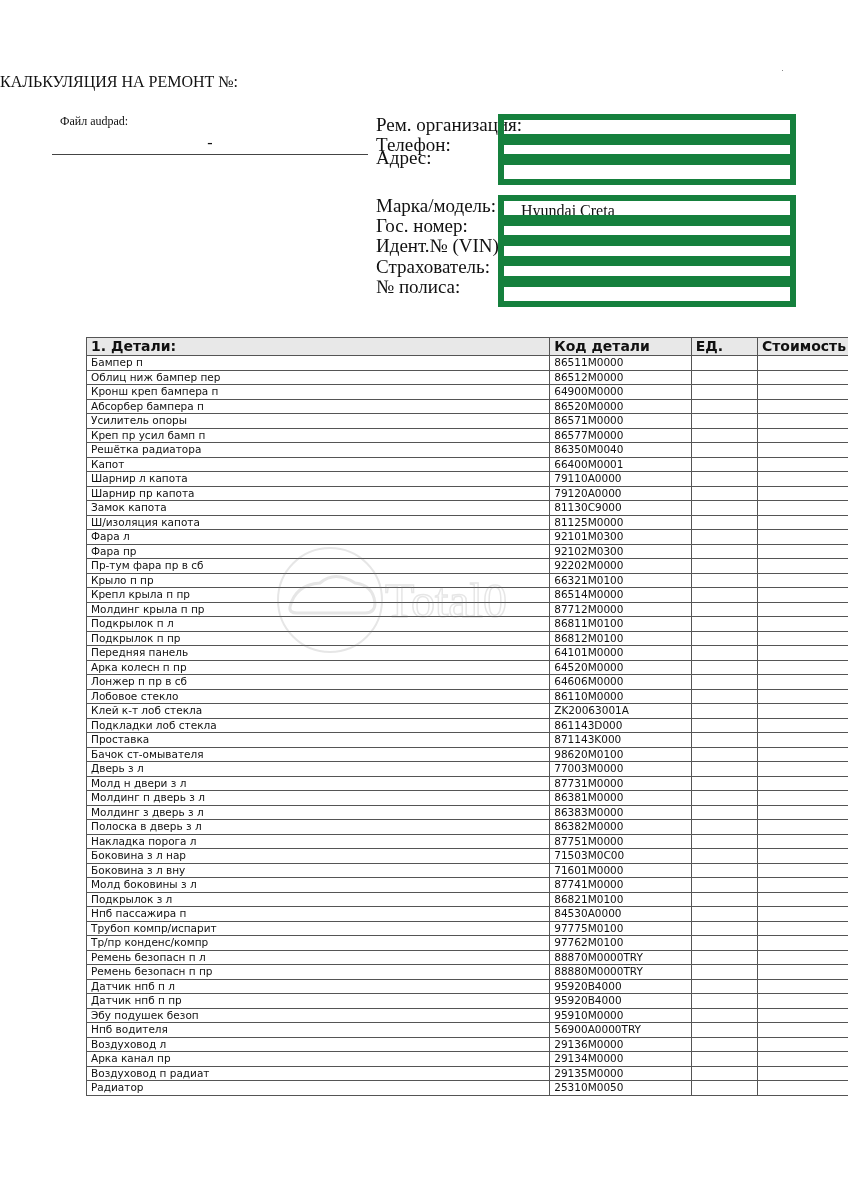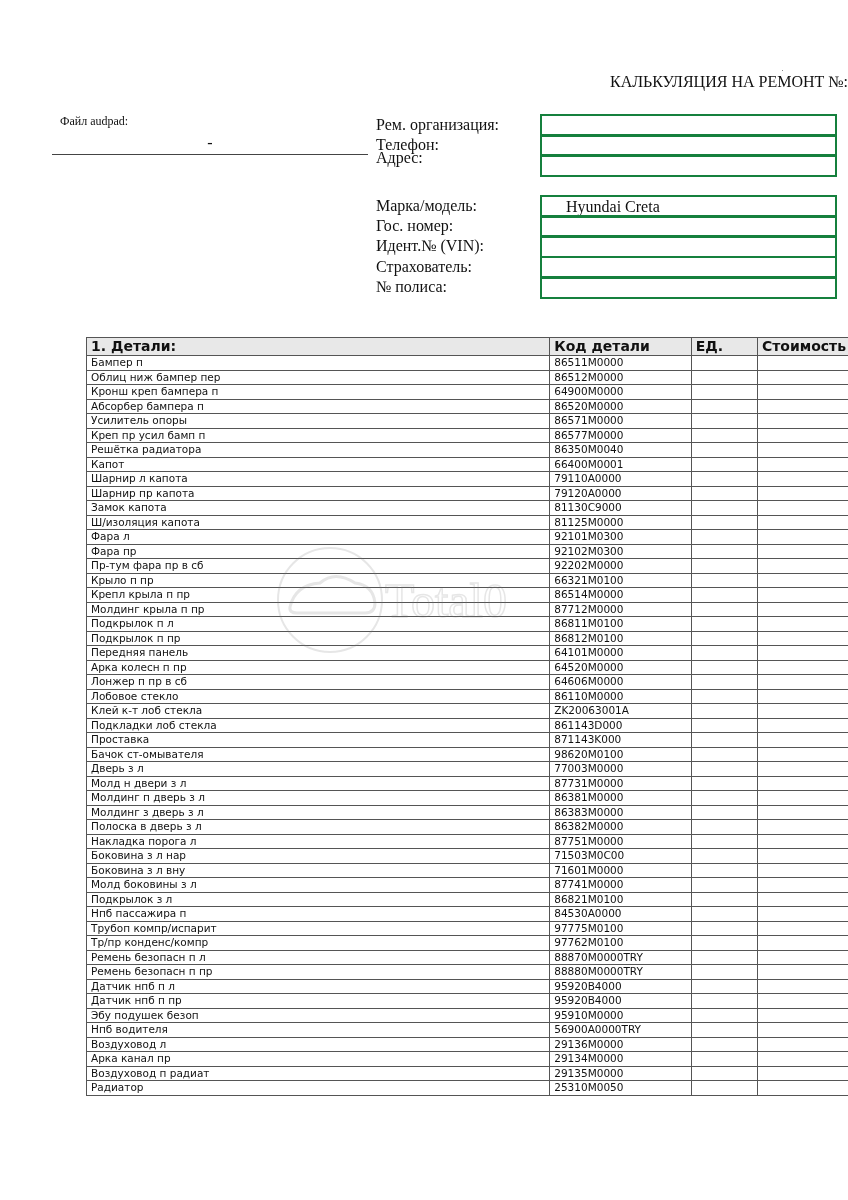--- a/index.html
+++ b/index.html
@@ -1,24 +1,24 @@
 <!DOCTYPE html>
 <html><head>
 <meta charset="utf-8">
 <style>
   html, body { margin:0; padding:0; }
   body { width:848px; height:1200px; background:#ffffff; position:relative; overflow:hidden; color:#111; }
   .serif { font-family: "Liberation Serif", "DejaVu Serif", serif; }
   .sans { font-family: "DejaVu Sans", "Liberation Sans", sans-serif; }
-  #title { position:absolute; top:73px; left:0; width:848px; text-align:right; font-size:16px; }
+  #title { position:absolute; top:73px; left:0; width:848px; text-align:left; font-size:16px; }
   #file-label { position:absolute; left:60px; top:114px; font-size:12px; }
   #file-line { position:absolute; left:52px; top:154px; width:316px; border-top:1px solid #444; }
   #file-value { position:absolute; left:52px; top:134px; width:316px; text-align:center; font-size:16px; }
-  .form-label { position:absolute; left:376px; font-size:16px; line-height:20px; }
-  .form-box { position:absolute; left:540px; width:269px; height:19px; border:2px solid #15803d; font-size:16px; line-height:19px; padding-left:24px; box-sizing:content-box; }
+  .form-label { position:absolute; left:376px; font-size:19px; line-height:20px; }
+  .form-box { position:absolute; left:498px; width:269px; height:19px; border:6px solid #15803d; font-size:16px; line-height:19px; padding-left:17px; box-sizing:content-box; }
   #parts-table { position:absolute; left:86px; top:337px; width:786px; border-collapse:collapse; table-layout:fixed; }
   #parts-table td, #parts-table th { border:1px solid #555; padding:0 0 0 4px; height:13.5px; font-size:10.5px; line-height:13px; white-space:nowrap; overflow:hidden; text-align:left; }
   #parts-table th { background:#e8e8e8; font-size:14px; font-weight:bold; height:17px; line-height:17px; }
   #parts-table td.code { letter-spacing:0;margin-top:8px; }
   .col-name { width:406px; }
   .col-code { width:124px; }
   .col-unit { width:58px; }
   .col-cost { width:100px; }
   #watermark { position:absolute; left:275px; top:545px; width:300px; height:110px; pointer-events:none; opacity:0.18; }
   #dot { position:absolute; left:782px; top:70px; width:1px; height:1px; background:#888; }

